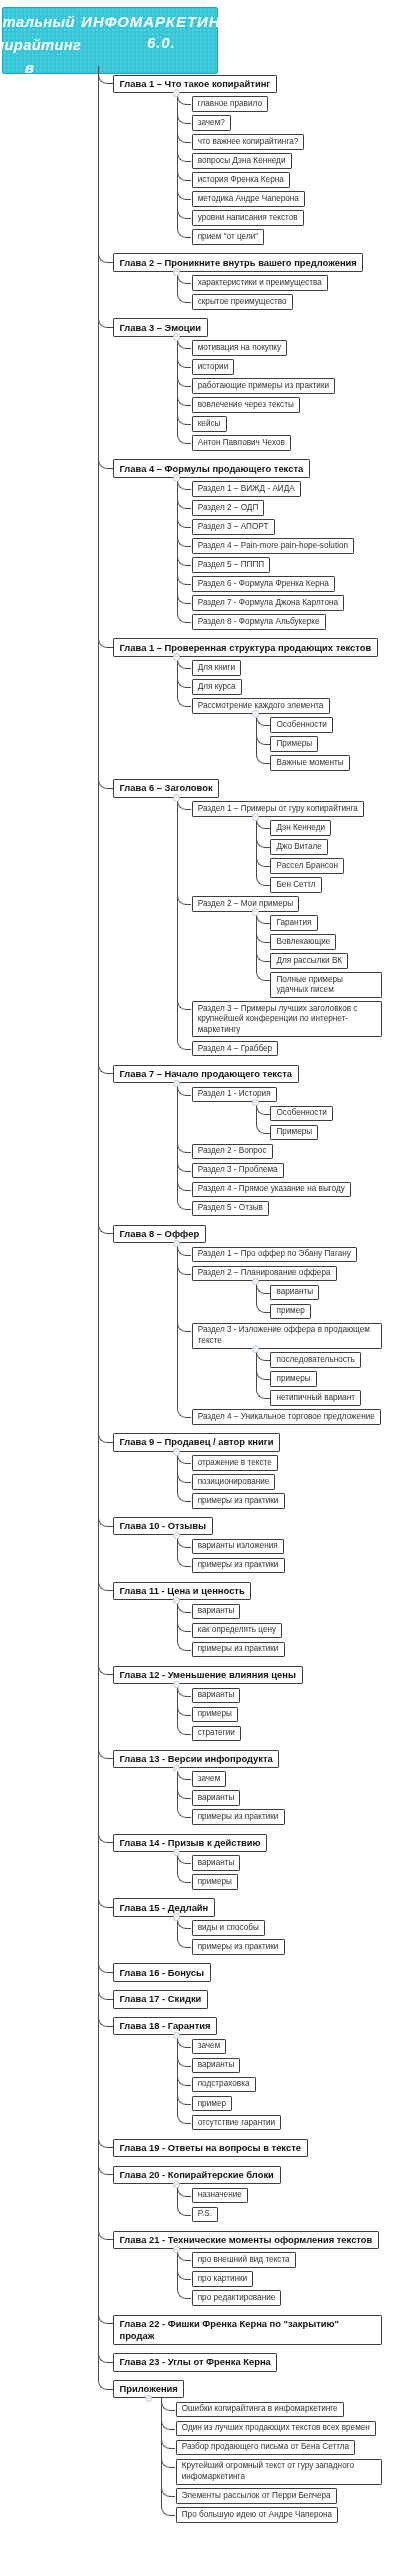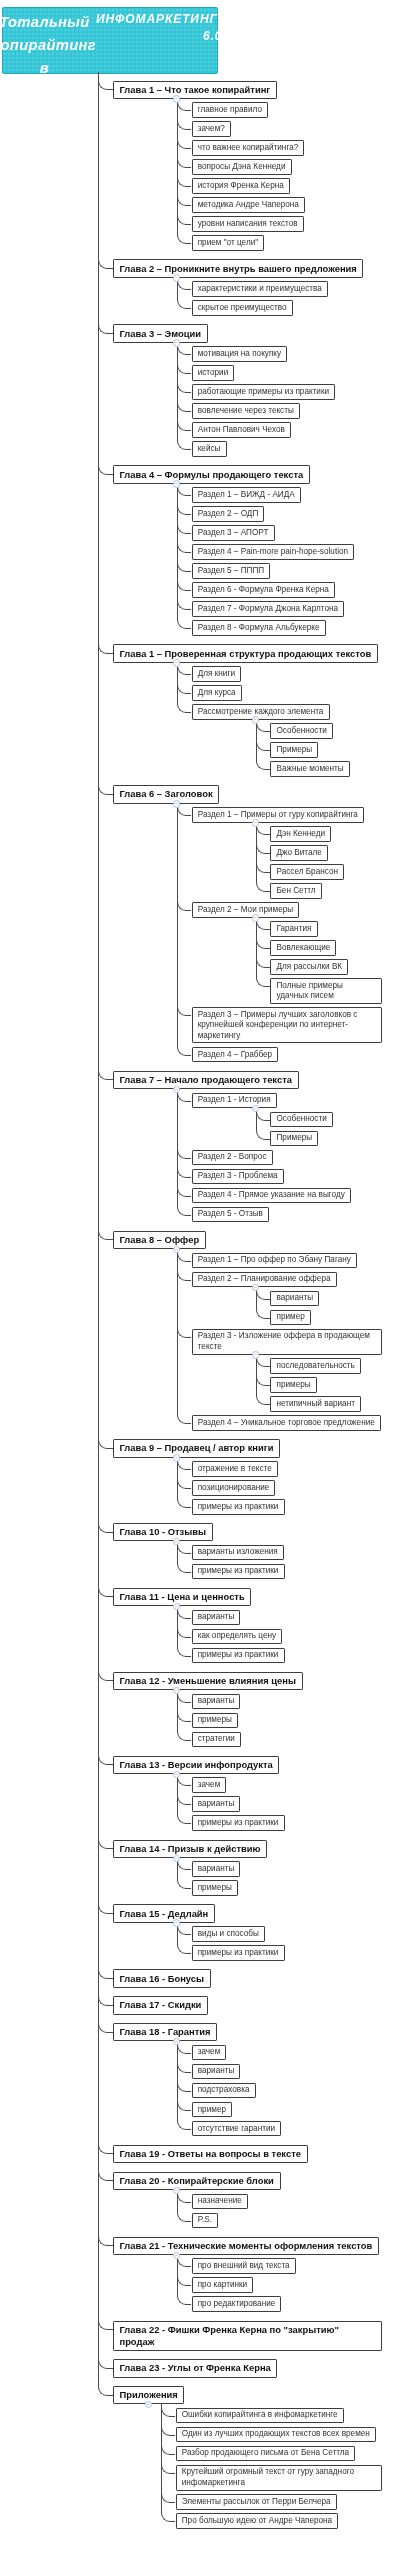--- a/index.html
+++ b/index.html
@@ -28,24 +28,24 @@
     border-radius:1.7px;
     color:#ffffff;
     display:flex;justify-content:center;
     padding:3.4px 5.7px;
     text-align:center;
     font-weight:bold;
     font-style:italic;
     letter-spacing:0.3px;
   }
   .title-line1{font-size:14.8px;line-height:1.55;}
-  .title-line2{font-size:12px;line-height:1.4;letter-spacing:0.9px;text-align:right;}
+  .title-line2{font-size:15px;line-height:1.4;letter-spacing:0.9px;}
 
   
-  .tree{position:absolute;left:0;top:72px;width:382px;}
+  .tree{position:absolute;left:0;top:66px;width:382px;}
   .root-kids{margin-left:98px;position:relative;}
   .kids{margin-left:64px;position:relative;}
   .root-kids > .branch:last-child > .kids{margin-left:36px;padding-left:12px;}
 
   .branch{position:relative;padding-left:14.8px;padding-top:3.4px;}
   .branch.chapter{padding-top:8.5px;}
   .branch::before{
     content:'';position:absolute;left:0;top:0;width:13.6px;height:11.4px;
     border-left:1.1px solid var(--line);
     border-bottom:1.1px solid var(--line);
@@ -116,22 +116,22 @@
             <div class="minus">−</div>
             <div class="branch"><div class="box">характеристики и преимущества</div></div>
             <div class="branch"><div class="box">скрытое преимущество</div></div>
           </div></div>
         <div class="branch chapter"><div class="box">Глава 3 – Эмоции</div><div class="kids">
             <div class="minus">−</div>
             <div class="branch"><div class="box">мотивация на покупку</div></div>
             <div class="branch"><div class="box">истории</div></div>
             <div class="branch"><div class="box">работающие примеры из практики</div></div>
             <div class="branch"><div class="box">вовлечение через тексты</div></div>
+            <div class="branch"><div class="box">кейсы</div></div>
             <div class="branch"><div class="box">Антон Павлович Чехов</div></div>
-            <div class="branch"><div class="box">кейсы</div></div>
           </div></div>
         <div class="branch chapter"><div class="box">Глава 4 – Формулы продающего текста</div><div class="kids">
             <div class="minus">−</div>
             <div class="branch"><div class="box">Раздел 1 – ВИЖД - АИДА</div></div>
             <div class="branch"><div class="box">Раздел 2 – ОДП</div></div>
             <div class="branch"><div class="box">Раздел 3 – АПОРТ</div></div>
             <div class="branch"><div class="box">Раздел 4 – Pain-more pain-hope-solution</div></div>
             <div class="branch"><div class="box">Раздел 5 – ПППП</div></div>
             <div class="branch"><div class="box">Раздел 6 - Формула Френка Керна</div></div>
             <div class="branch"><div class="box">Раздел 7 - Формула Джона Карлтона</div></div>

